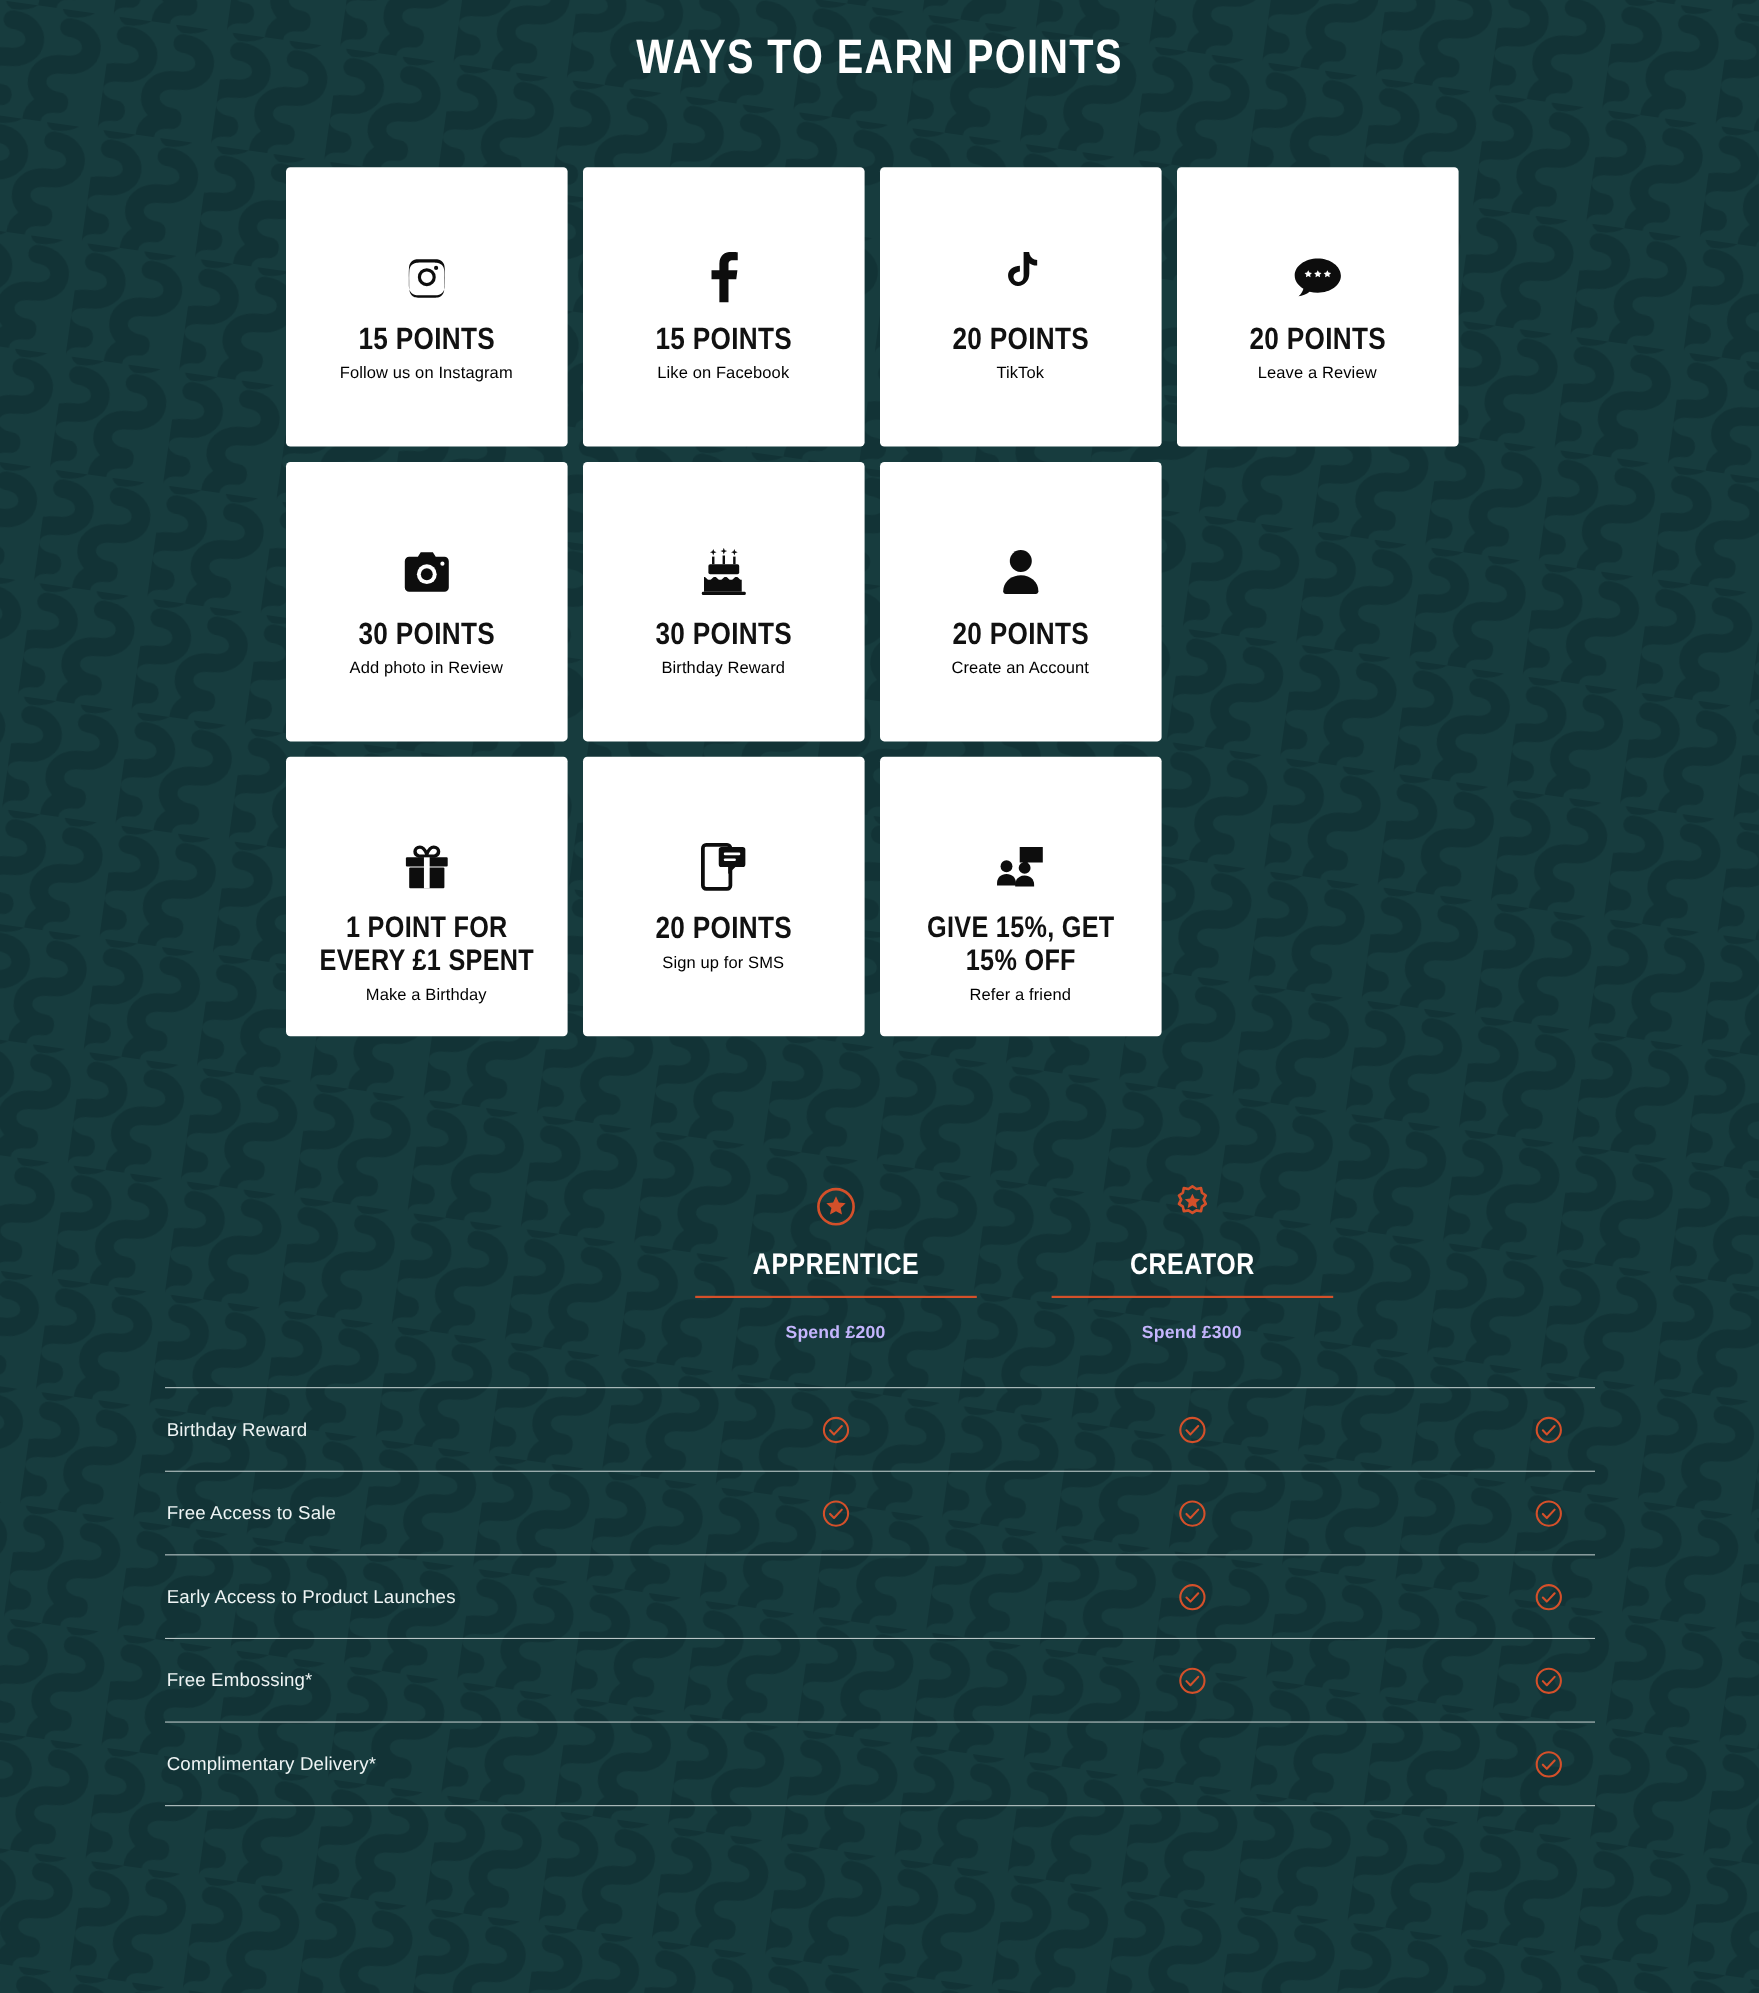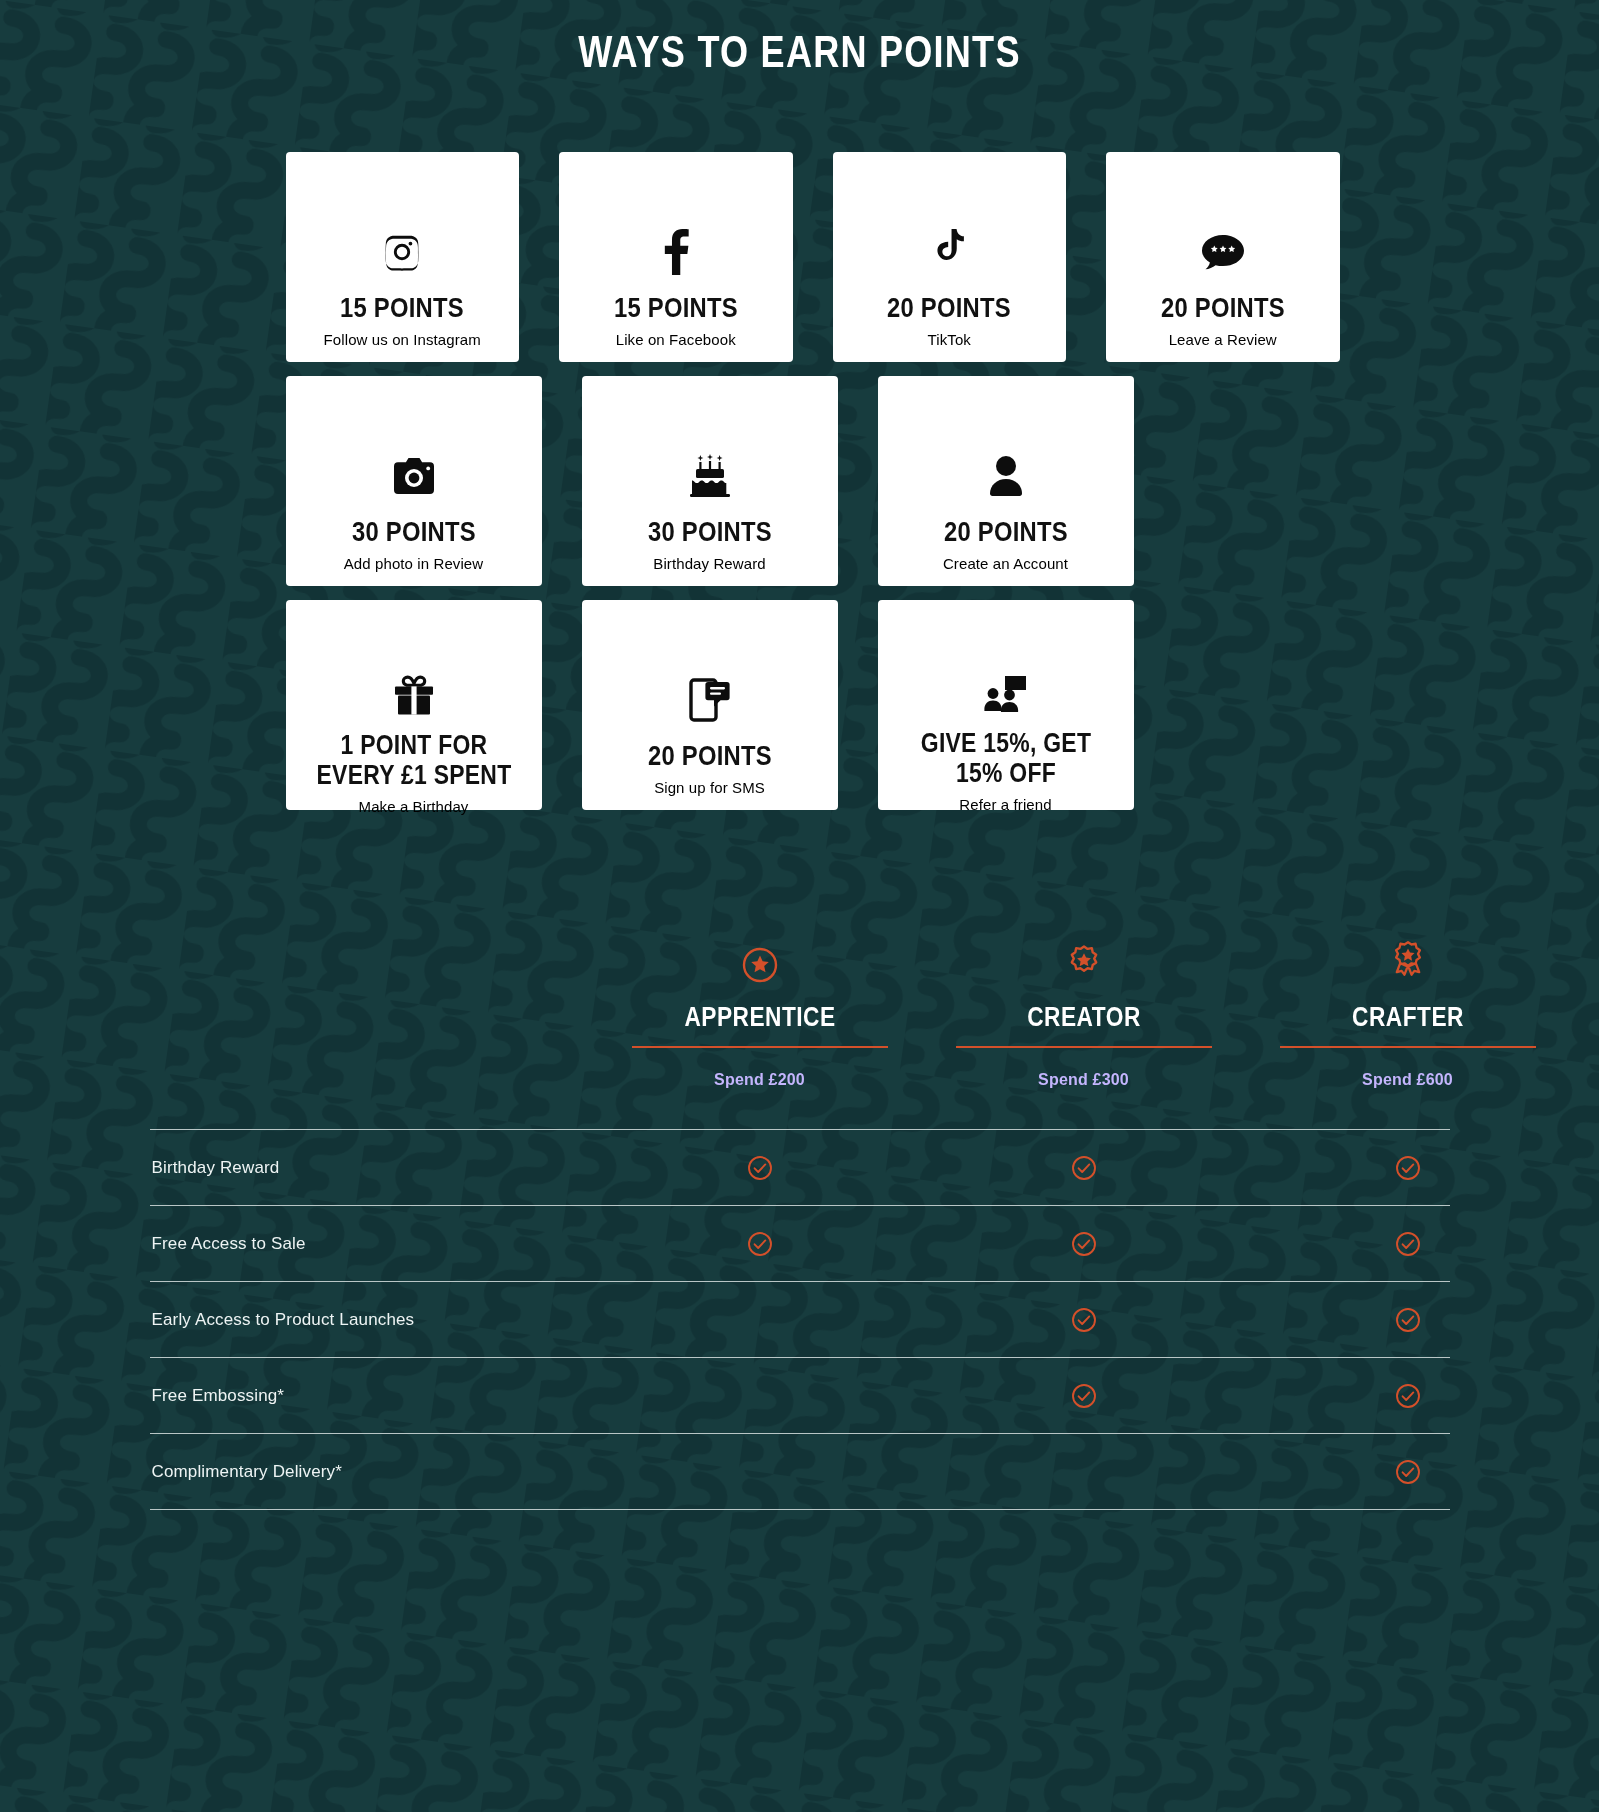--- a/index.html
+++ b/index.html
@@ -50,30 +50,29 @@
     margin: 0 auto;
     padding-top: 75px;
   }
   .card-row {
     display: flex;
     gap: 14px;
     margin-bottom: 14px;
   }
   .card {
     width: 256px;
-    height: 210px;
+    height: 254px;
     background: #ffffff;
     border-radius: 4px;
     display: flex;
     flex-direction: column;
     align-items: center;
     justify-content: flex-start;
     padding-top: 74px;
     text-align: center;
-    margin-left: 26px;
   }
   .card-icon {
     height: 52px;
     display: flex;
     align-items: center;
     justify-content: center;
     margin-bottom: 14px;
   }
   .card-icon svg { display: block; fill: #0d0d0d; }
 
@@ -366,33 +365,20 @@
           <svg width="40" height="40" viewBox="0 0 40 40">
             <path d="M20 2.5l3.6 2.4 4.2-.8.9 4.2 3.5 2.5-2 3.8 2 3.8-3.5 2.5-.9 4.2-4.2-.8L20 26.7l-3.6-2.4-4.2.8-.9-4.2-3.5-2.5 2-3.8-2-3.8 3.5-2.5.9-4.2 4.2.8z" fill="none" stroke="#D4502A" stroke-width="2.4" stroke-linejoin="round"></path>
             <path d="M20 9.2l2.1 4.4 4.8.6-3.5 3.3 1 4.8-4.4-2.4-4.4 2.4 1-4.8-3.5-3.3 4.8-.6z" fill="#D4502A"></path>
           </svg>
         </div>
         <div class="tier-name">CREATOR</div>
         <div class="tier-rule"></div>
         <div class="tier-spend">Spend £300</div>
       </div>
 
-      <div class="tier-col">
-        <div class="tier-icon">
-          <svg width="42" height="44" viewBox="0 0 42 44">
-            <path d="M21 2.2l3.5 2.3 4.1-.8.9 4.1 3.4 2.4-1.9 3.7 1.9 3.7-3.4 2.4-.9 4.1-4.1-.8L21 25.6l-3.5-2.3-4.1.8-.9-4.1-3.4-2.4 1.9-3.7-1.9-3.7 3.4-2.4.9-4.1 4.1.8z" fill="none" stroke="#D4502A" stroke-width="2.3" stroke-linejoin="round"></path>
-            <path d="M21 8.4l2 4.1 4.5.6-3.3 3.1.8 4.5L21 18.6l-4 2.1.8-4.5-3.3-3.1 4.5-.6z" fill="#D4502A"></path>
-            <path d="M13.2 23.2l-3.4 9 4.8-1.3 2.9 3.8 3.1-8.2z" fill="none" stroke="#D4502A" stroke-width="2.3" stroke-linejoin="round"></path>
-            <path d="M28.8 23.2l3.4 9-4.8-1.3-2.9 3.8-3.1-8.2z" fill="none" stroke="#D4502A" stroke-width="2.3" stroke-linejoin="round"></path>
-          </svg>
-        </div>
-        <div class="tier-name">CRAFTER</div>
-        <div class="tier-rule"></div>
-        <div class="tier-spend">Spend £600</div>
-      </div>
     </div>
 
     <div class="benefit-table" id="benefit-table">
         <div class="benefit-row">
           <div class="benefit-name">Birthday Reward</div>
           <div class="benefit-cell">
             <span class="check">
               <svg width="26" height="26" viewBox="0 0 26 26">
                 <circle cx="13" cy="13" r="11" fill="none" stroke="#D4502A" stroke-width="1.9"></circle>
                 <path d="M7.6 13.3l3.6 3.7 7.1-7.6" fill="none" stroke="#D4502A" stroke-width="1.9" stroke-linecap="round" stroke-linejoin="round"></path>

